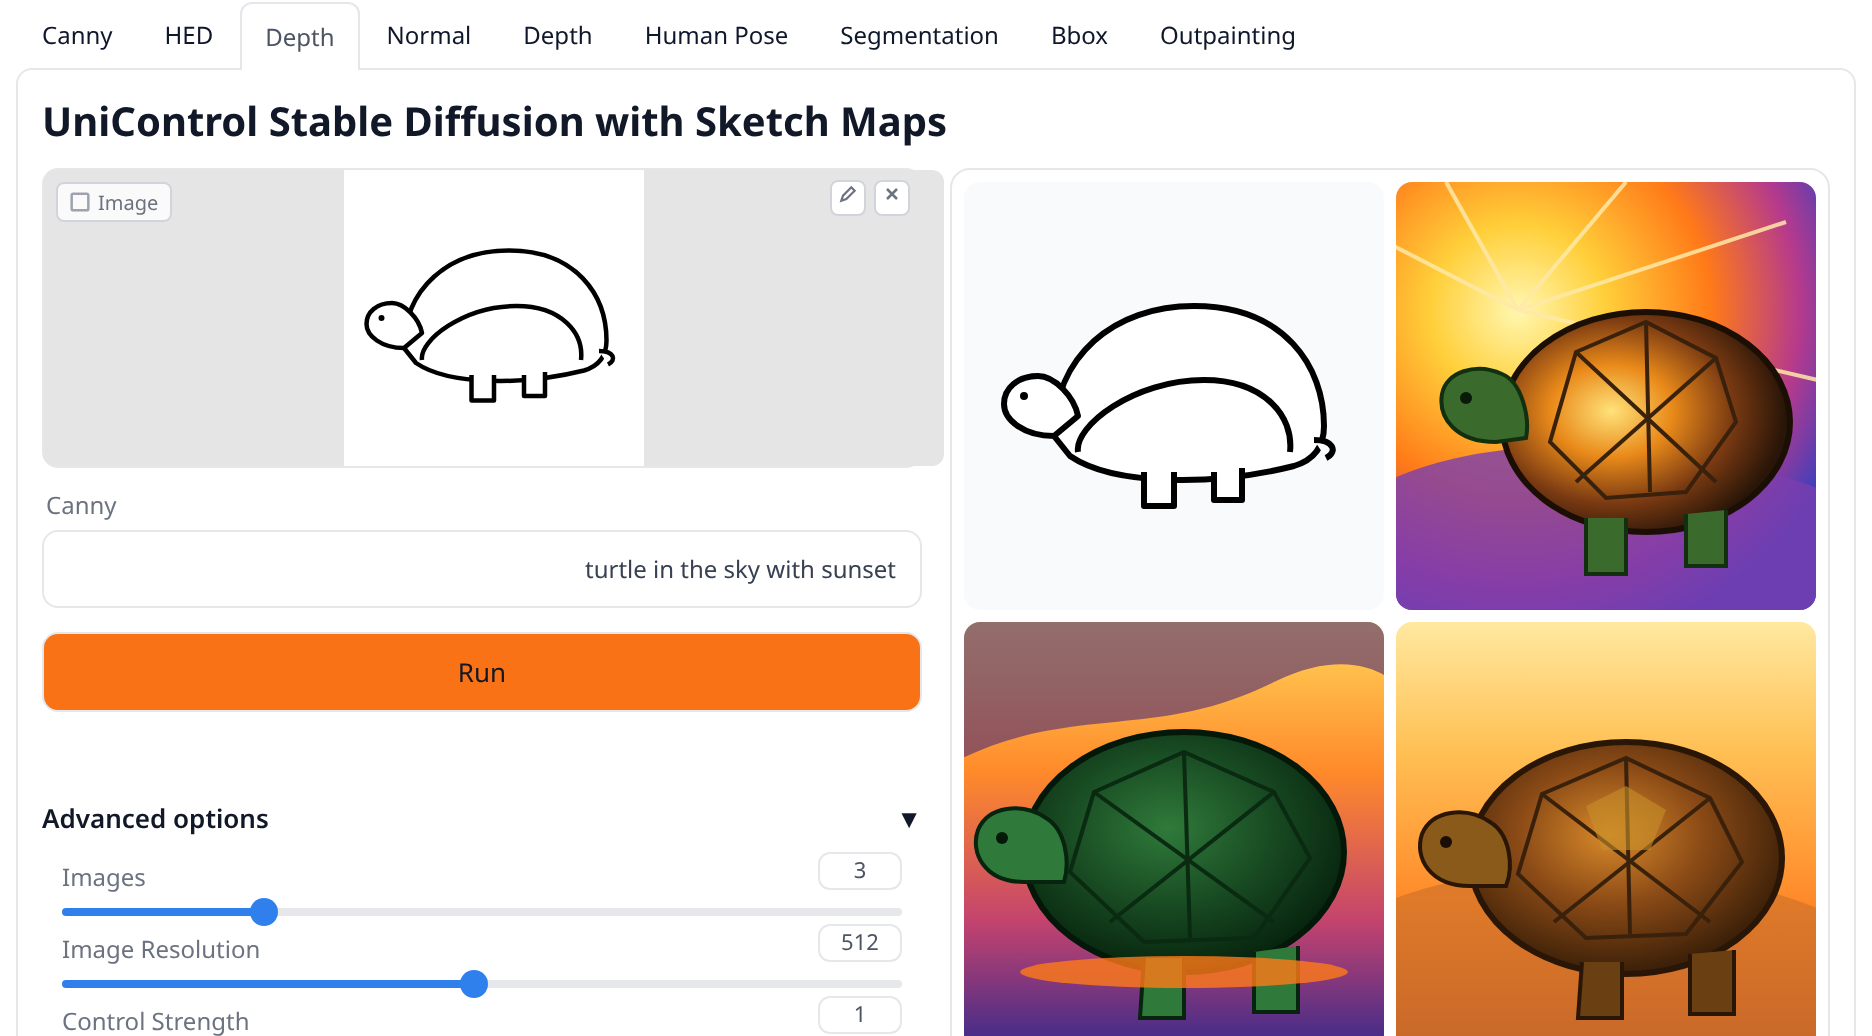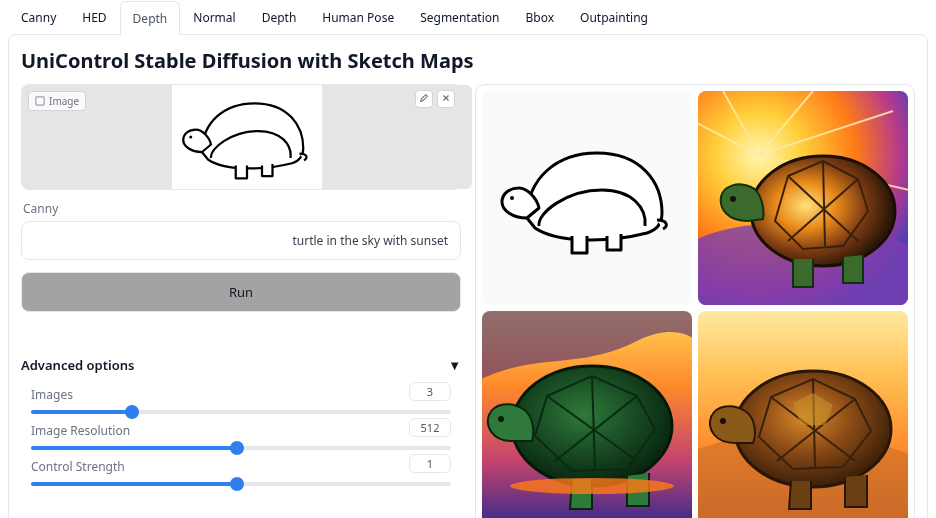--- a/index.html
+++ b/index.html
@@ -4,32 +4,32 @@
 <style>
   *{box-sizing:border-box;font-family:system-ui,-apple-system,"Segoe UI",Roboto,Arial,sans-serif;}
   body{margin:0;background:#fff;color:#222;width:936px;height:518px;overflow:hidden;}
   .tabs{display:flex;gap:0;align-items:stretch;padding:0 8px;}
   .tab{padding:8px 12px;font-size:12px;color:#0f172a;cursor:pointer;border:1px solid transparent;border-bottom:none;}
   .tab.active{color:#4b5563;border-color:#e5e7eb;border-radius:6px 6px 0 0;background:#fff;position:relative;top:1px;}
   .panel{border:1px solid #e5e7eb;border-radius:8px;margin:0 8px 8px;padding:8px 12px 12px;}
   h2{margin:4px 0 10px;font-size:20px;font-weight:700;color:#111827;}
   .main{display:flex;gap:14px;}
   .left,.right{flex:1 1 50%;min-width:0;}
-  .img-card{border:1px solid #e5e7eb;border-radius:8px;height:106px;position:relative;display:flex;background:#e5e5e5;}
+  .img-card{border:1px solid #e5e7eb;border-radius:8px;height:150px;position:relative;display:flex;background:#e5e5e5;}
   .chip{position:absolute;top:6px;left:6px;font-size:10px;color:#6b7280;border:1px solid #d1d5db;border-radius:4px;padding:2px 6px;background:#fafafa;display:flex;gap:4px;align-items:center;}
   .ic{width:10px;height:10px;}
   .sq{fill:none;stroke:#9ca3af;stroke-width:1.5;}
   .tools{position:absolute;top:5px;right:5px;display:flex;gap:4px;}
   .tbtn{width:18px;height:18px;border:1px solid #d1d5db;border-radius:4px;background:#fff;font-size:11px;line-height:16px;text-align:center;color:#6b7280;cursor:pointer;padding:0;}
   .side{flex:0 0 150px;background:#e5e5e5;border-radius:6px 0 0 6px;}
   .side.r{border-radius:0 6px 6px 0;}
   .center{flex:1;background:#fff;display:flex;align-items:center;justify-content:center;}
   .label{font-size:12px;color:#6b7280;margin:10px 2px 4px;}
   .prompt-box{border:1px solid #e5e7eb;border-radius:8px;padding:10px 12px;font-size:12px;color:#374151;text-align:right;}
-  .run{margin-top:12px;width:100%;background:#a3a3a3;border:1px solid #e5e7eb;border-radius:8px;padding:10px 0;font-size:13px;color:#111827;cursor:pointer;}
+  .run{margin-top:12px;width:100%;background:#f97316;border:1px solid #e5e7eb;border-radius:8px;padding:10px 0;font-size:13px;color:#111827;cursor:pointer;}
   .adv{margin-top:14px;}
   .adv-h{display:flex;justify-content:space-between;align-items:flex-start;font-size:13px;font-weight:600;color:#111827;cursor:pointer;margin-top:44px;}
   .adv-b{padding:4px 10px 0;}
   .srow{margin-top:4px;}
   .srow .t{font-size:12px;color:#6b7280;}
   .val{float:right;border:1px solid #e5e7eb;border-radius:6px;padding:1px 0;font-size:11px;color:#4b5563;width:42px;text-align:center;background:#fff;}
   .track{position:relative;height:4px;background:#e5e7eb;border-radius:3px;margin-top:6px;}
   .fill{position:absolute;height:100%;background:#2f80ed;border-radius:3px;}
   .thumb{position:absolute;top:50%;width:14px;height:14px;border-radius:50%;background:#2f80ed;transform:translate(-50%,-50%);cursor:pointer;}
   .gallery{border:1px solid #e5e7eb;border-radius:10px;padding:6px;display:grid;grid-template-columns:1fr 1fr;gap:6px;background:#fff;}

